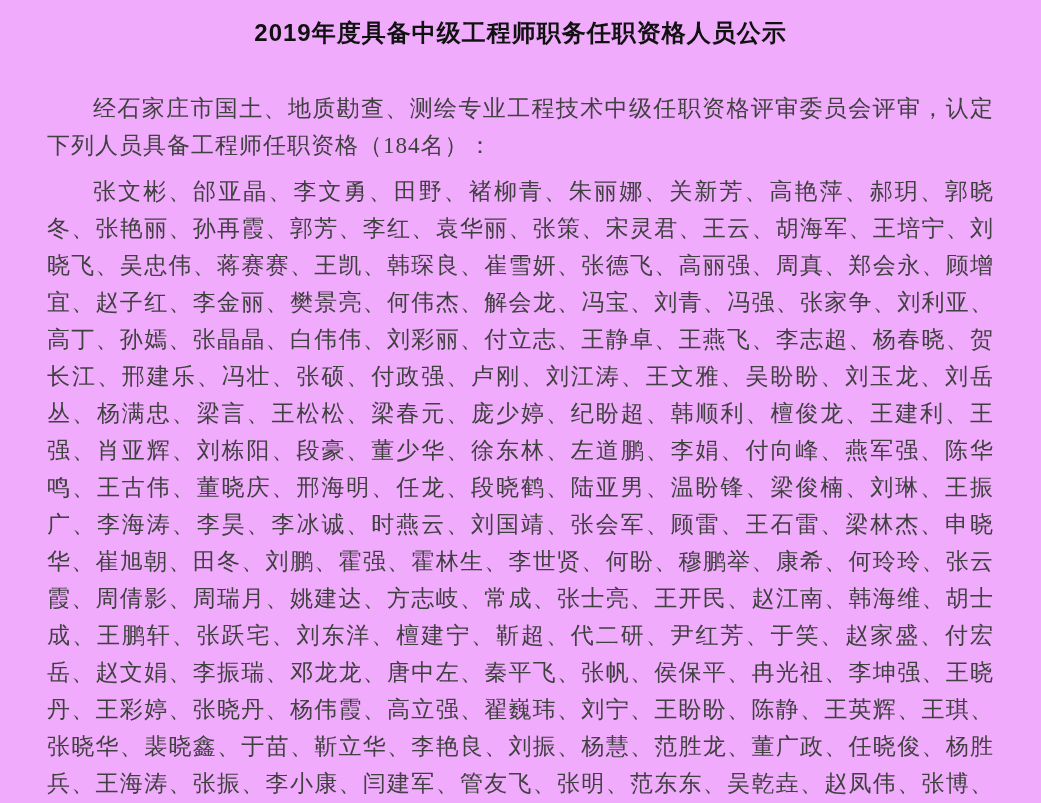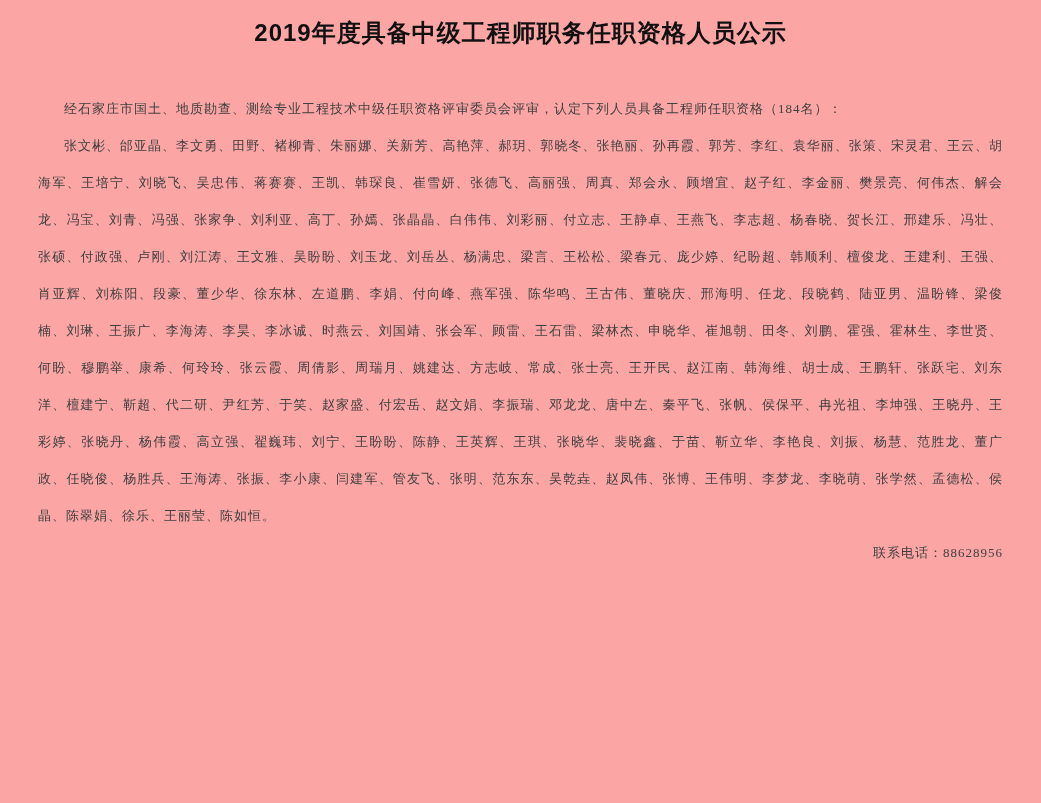--- a/index.html
+++ b/index.html
@@ -10,41 +10,41 @@
   body {
     width: 1041px;
     height: 803px;
     overflow: hidden;
   }
   .page {
     box-sizing: border-box;
     width: 1041px;
     height: 803px;
     padding: 10px 38px 0 38px;
-    background: #fca5a5;
+    background: #f0abfc;
   }
   .doc-title {
     font-family: "Liberation Sans", sans-serif;
     font-weight: bold;
     font-size: 24px;
     line-height: 34px;
     text-align: center;
     color: #111111;
     margin: 6px 0 40px 0;
     letter-spacing: 1px;
   }
   .para {
     font-family: "Liberation Serif", serif;
-    font-size: 13px;
+    font-size: 23px;
     line-height: 37px;
     color: #404040;
     text-align: justify;
     text-justify: inter-ideograph;
     text-indent: 2em;
-    margin: 0;
+    margin: 9px;
     letter-spacing: 1px;
     word-break: break-all;
   }
   .contact {
     text-align: right;
   }
 </style>
 </head>
 <body>
 

